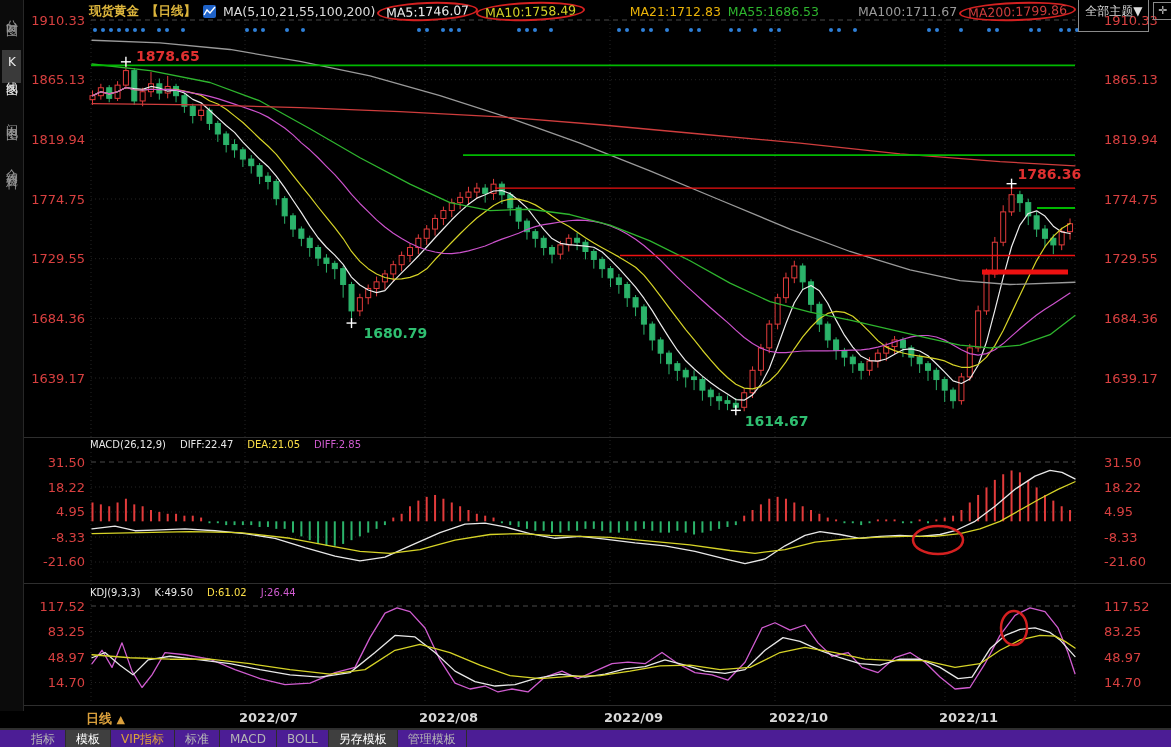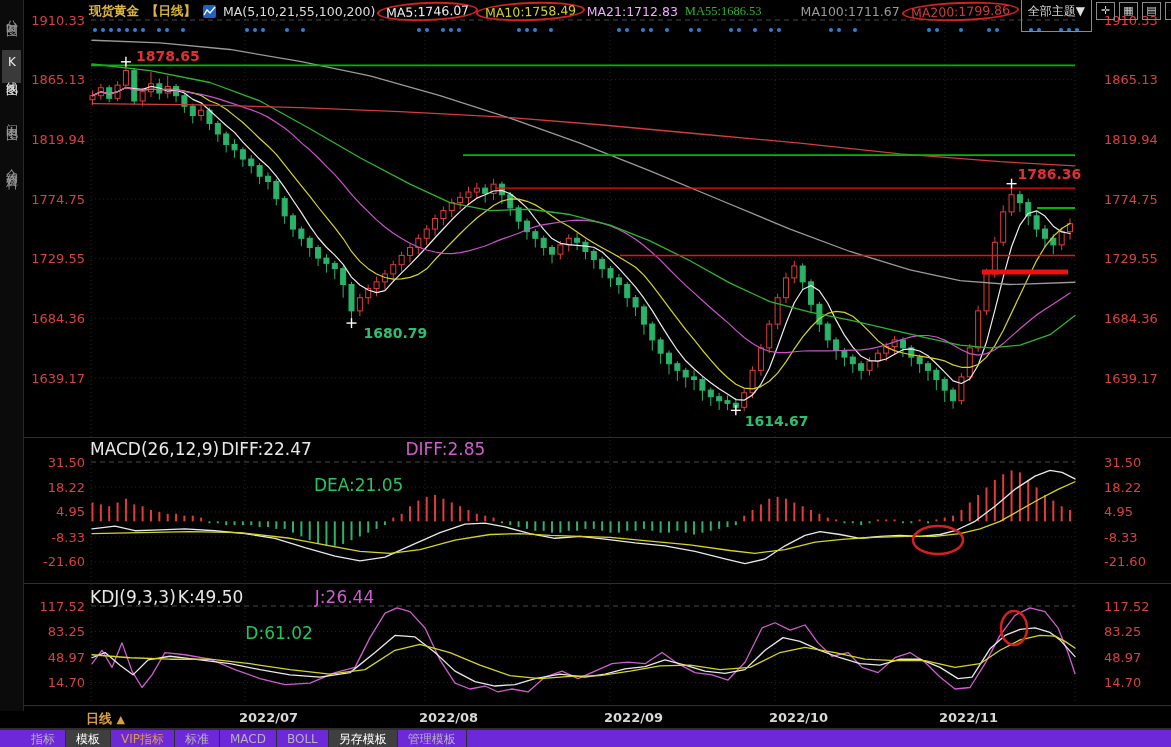--- a/index.html
+++ b/index.html
@@ -13,40 +13,40 @@
   .side-item{writing-mode:vertical-rl;text-orientation:upright;color:#979797;font-size:12px;
              letter-spacing:3px;padding:5px 1px;cursor:pointer;}
   .side-item.active{background:#3a3a3a;color:#ececec;}
 
   .header{position:absolute;left:89px;top:1px;right:2px;height:20px;display:flex;align-items:center;
           gap:7px;font-size:12.5px;white-space:nowrap;z-index:6;color:#ddd;}
   .sym,.period-bracket{color:#dcb53c;font-weight:bold;font-family:Liberation Serif, serif;}
   .chart-ico{width:15px;height:13px;background:#1e62c8;border-radius:2px;display:inline-flex;
              align-items:center;justify-content:center;}
   .ma-params{color:#dddddd;}
-  .v-ma5{color:#ececec;}.v-ma10{color:#d6d327;}.v-ma21{color:#f0abfc;}
-  .v-ma55{color:#2eb52e;font-family:Liberation Serif, serif;}.v-ma100{color:#9a9a9a;margin-left:32px;}.v-ma200{color:#cf3d3d;}
+  .v-ma5{color:#ececec;}.v-ma10{color:#d6d327;}.v-ma21{color:#eab308;margin-left:43px;}
+  .v-ma55{color:#2eb52e;}.v-ma100{color:#9a9a9a;margin-left:32px;}.v-ma200{color:#cf3d3d;}
   .circled{border:2px solid #d42020;border-radius:50%;padding:0 7px;margin:0 -5px;
            transform:rotate(-2deg);display:inline-block;}
   .right-ctrls{margin-left:auto;display:flex;gap:4px;align-items:center;margin-right:3px;}
   .theme-dd{border:1px solid #8a8a8a;color:#ddd;padding:12px 6px;height:16px;line-height:16px;
             font-size:12px;cursor:pointer;}
   .tool-btn{border:1px solid #8a8a8a;color:#ccc;width:17px;height:16px;line-height:16px;
             text-align:center;font-size:11px;cursor:pointer;}
 
-  .ind-header{position:absolute;left:90px;display:flex;gap:2px;font-size:17px;z-index:6;white-space:nowrap;}
+  .ind-header{position:absolute;left:90px;display:flex;gap:14px;font-size:10px;z-index:6;white-space:nowrap;}
   .macd-header{top:439px;}
   .kdj-header{top:587px;}
-  .tw{color:#e8e8e8;}.ty{color:#22c55e;margin-top:36px;}.tm{color:#d05cd0;}
+  .tw{color:#e8e8e8;}.ty{color:#fde047;}.tm{color:#d05cd0;}
 
   .period-label{position:absolute;left:86px;top:710px;z-index:6;color:#dba03c;
                 font-weight:bold;font-size:13px;}
   .period-label .arr{font-size:11px;}
 
-  .tabs{position:absolute;left:0;right:0;top:729px;height:18px;background:#6d28d9;
+  .tabs{position:absolute;left:0;right:0;top:729px;height:18px;background:#4c1d95;
         border-top:1px solid #303030;display:flex;align-items:center;padding-left:21px;
         font-size:12px;color:#b5b5b5;z-index:6;}
   .tab{padding:0 10px;height:18px;line-height:18px;cursor:pointer;border-right:1px solid #2c2c2c;}
   .tab.tab-active{background:#3f3f3f;color:#ffffff;}
   .tab.tab-accent{color:#dba03c;text-align:right;}
 </style>
 </head>
 <body>
 
 <svg id="chart-svg" width="1171" height="747">

